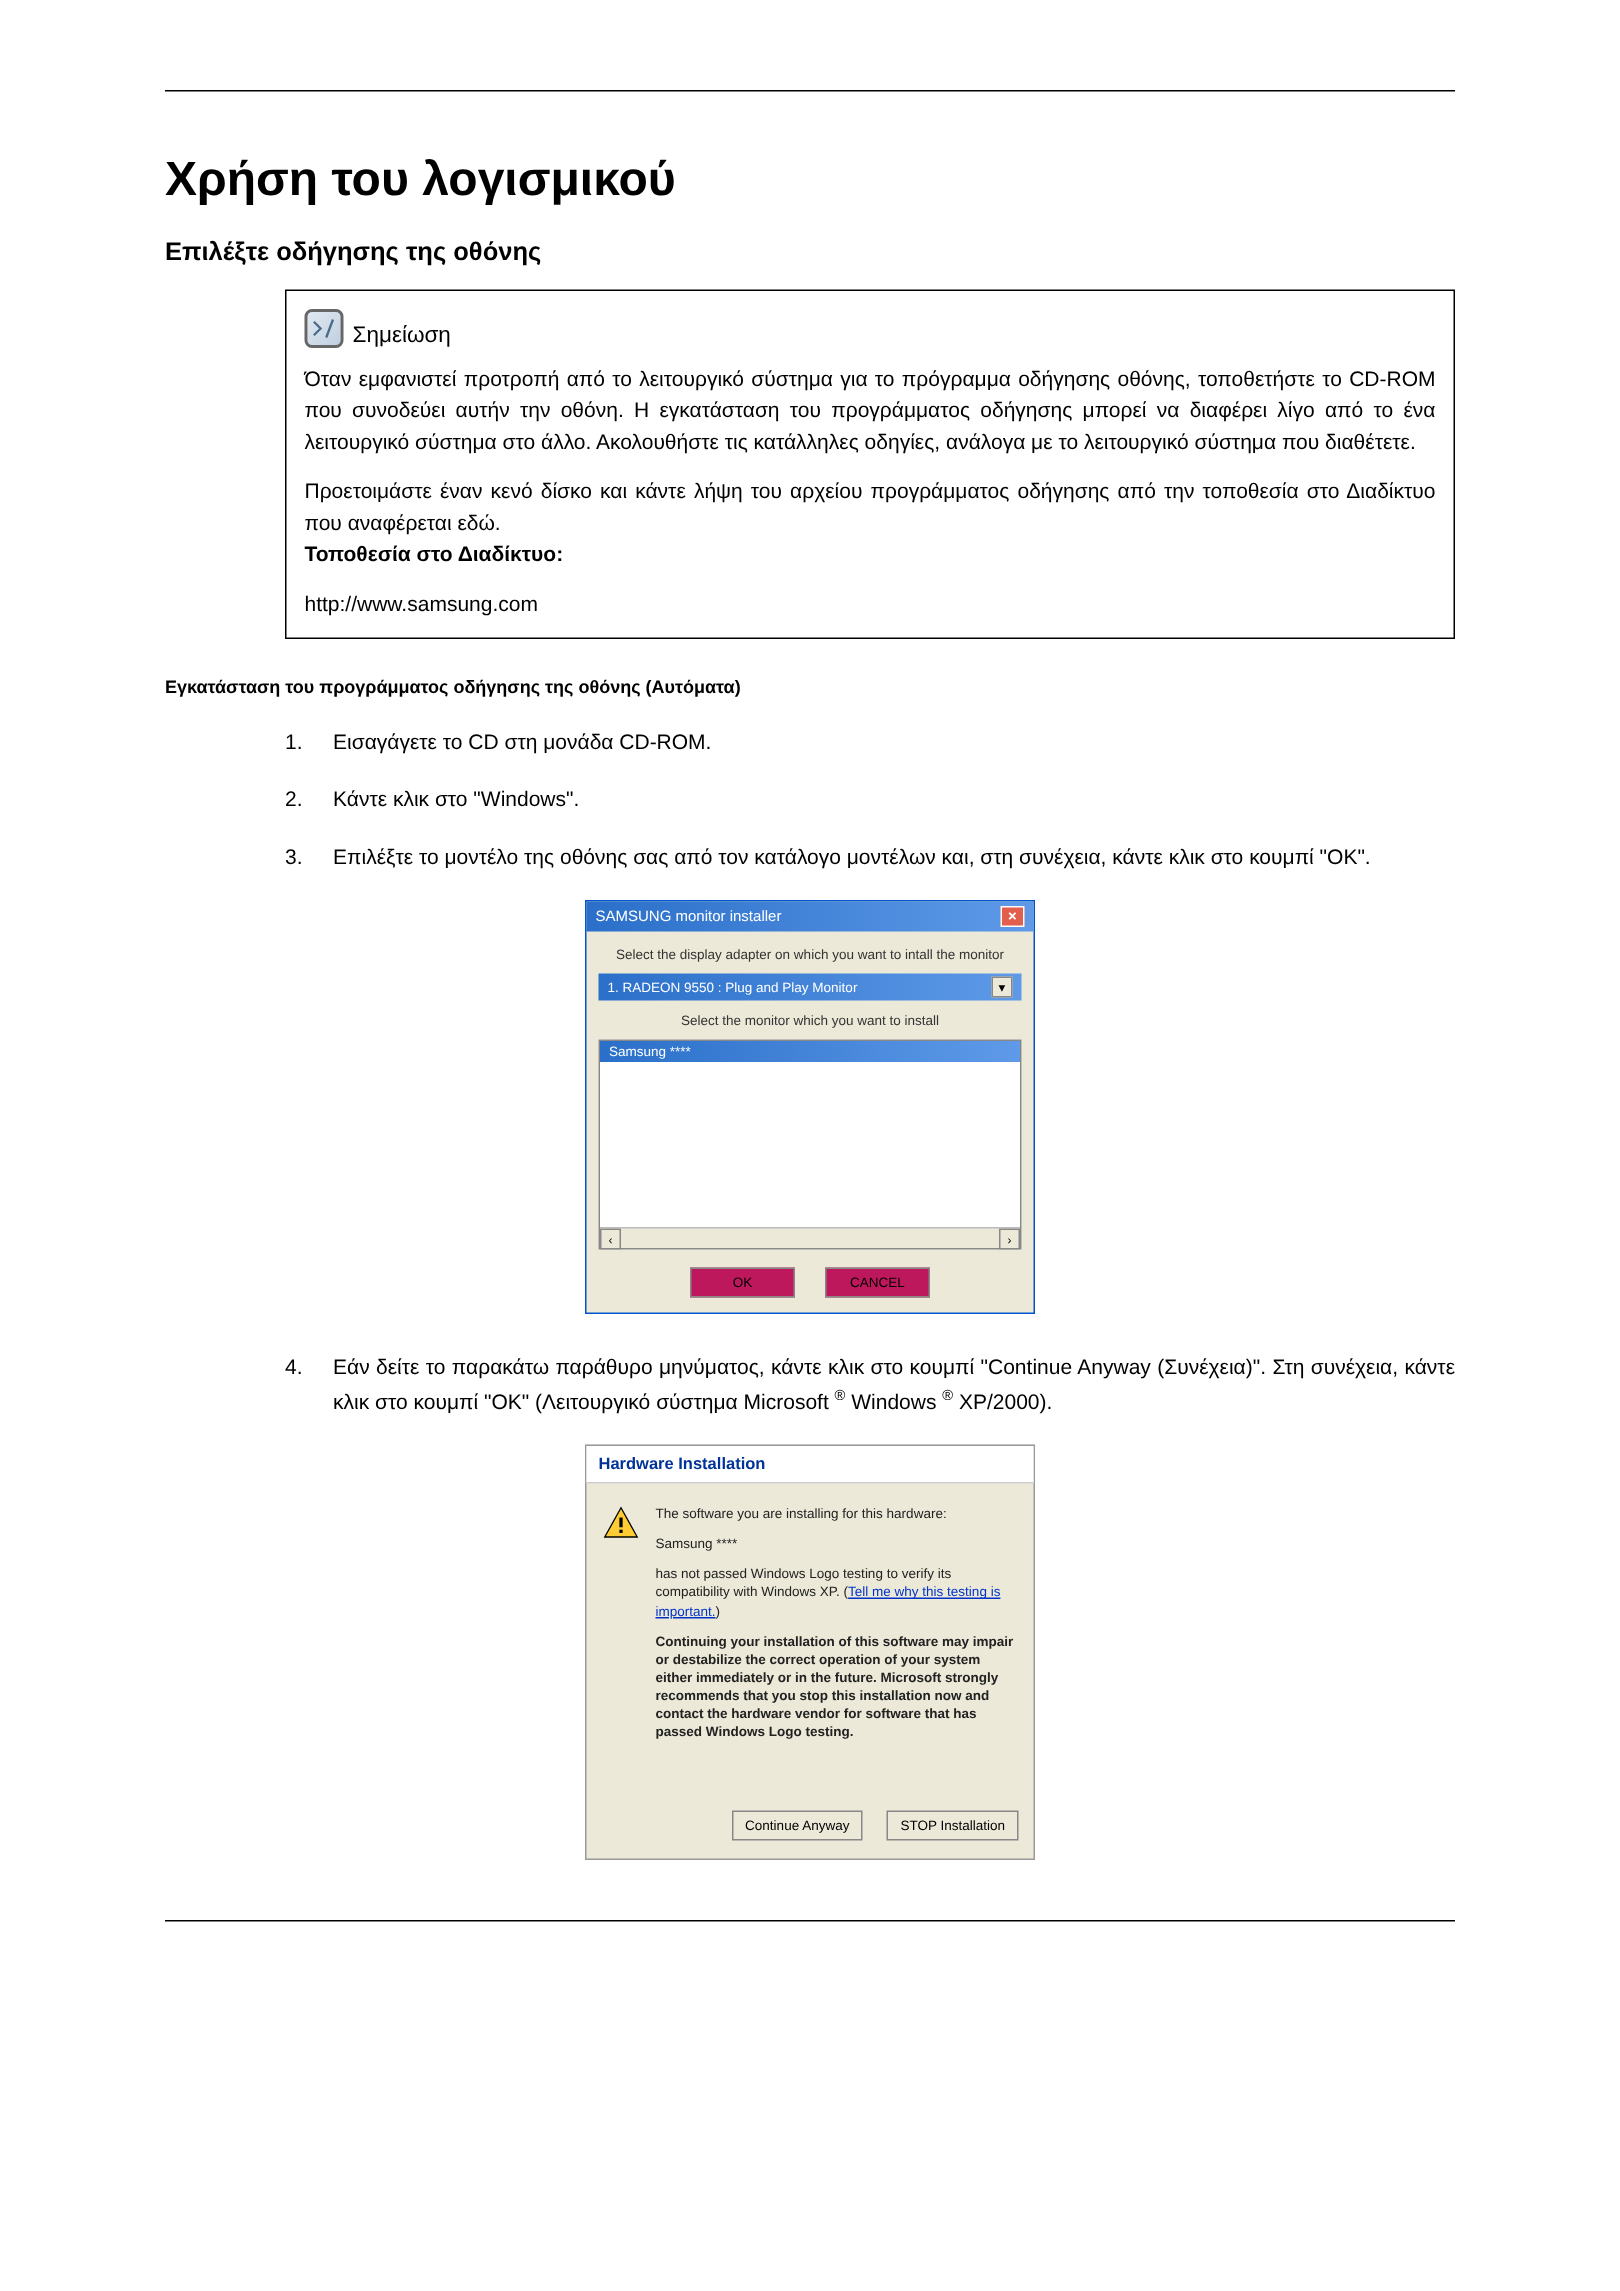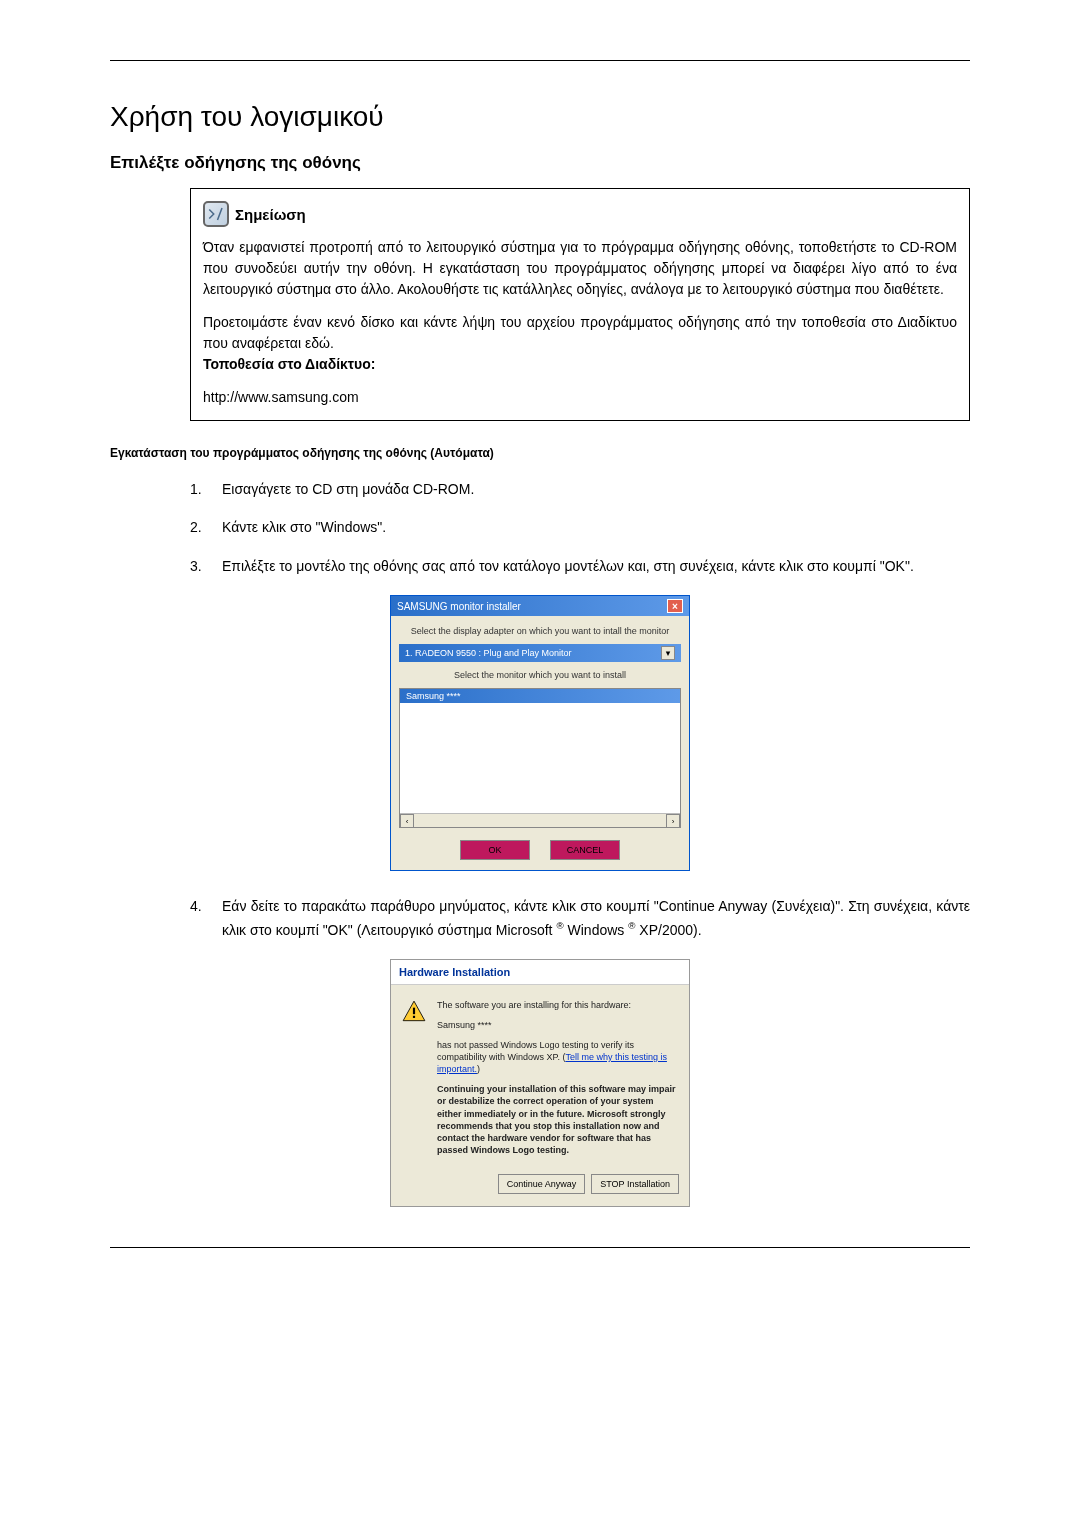--- a/index.html
+++ b/index.html
@@ -12,40 +12,40 @@
       background: #fff;
       width: 1080px;
       margin: 0 auto;
       padding: 60px 110px;
     }
     .divider-line {
       border-top: 1px solid #000;
       margin-bottom: 40px;
     }
     .main-title {
-      font-size: 28px;
-      font-weight: normal;
+      font-size: 32px;
+      font-weight: bold;
       margin-bottom: 20px;
     }
     .section-title {
       font-size: 17px;
       font-weight: bold;
       margin-bottom: 15px;
     }
     .note-box {
       border: 1px solid #000;
       margin-left: 80px;
       margin-bottom: 25px;
       padding: 12px;
     }
     .note-header {
       display: flex;
-      align-items: center;
+      align-items: flex-end;
       margin-bottom: 10px;
-      font-weight: bold;
+      font-weight: normal;
       font-size: 15px;
     }
     .note-icon {
       display: inline-flex;
       align-items: center;
       justify-content: center;
       width: 26px;
       height: 26px;
       border: 2px solid #666;
       border-radius: 5px;
@@ -243,22 +243,23 @@
     .dialog2-link {
       color: #0033cc;
       text-decoration: underline;
     }
     .dialog2-bold {
       font-weight: bold;
     }
     .dialog2-buttons {
       display: flex;
       justify-content: flex-end;
-      gap: 6px;
+      gap: 16px;
       padding: 0 10px 12px 0;
+      margin-top: 28px;
     }
     .dialog2-btn {
       height: 20px;
       padding: 0 8px;
       background: #ece9d8;
       border: 1px solid #888;
       font-size: 9px;
       display: flex;
       align-items: center;
       justify-content: center;

